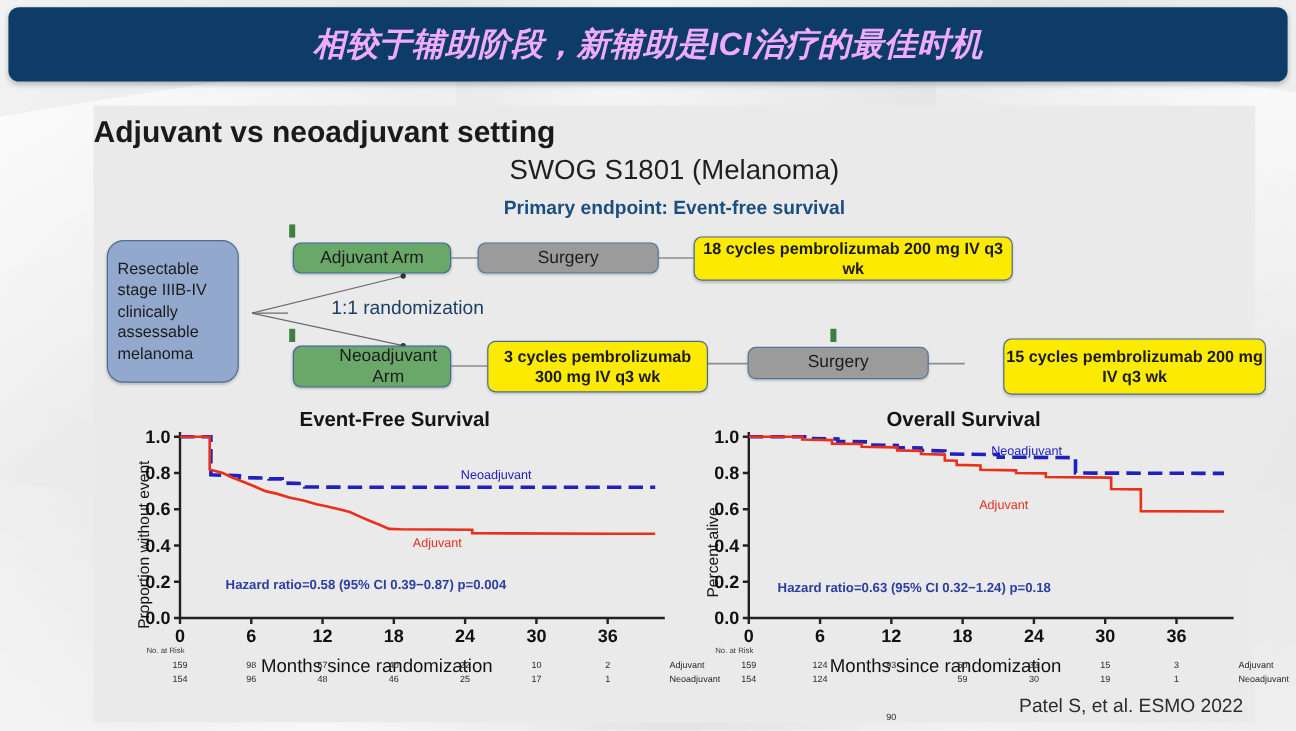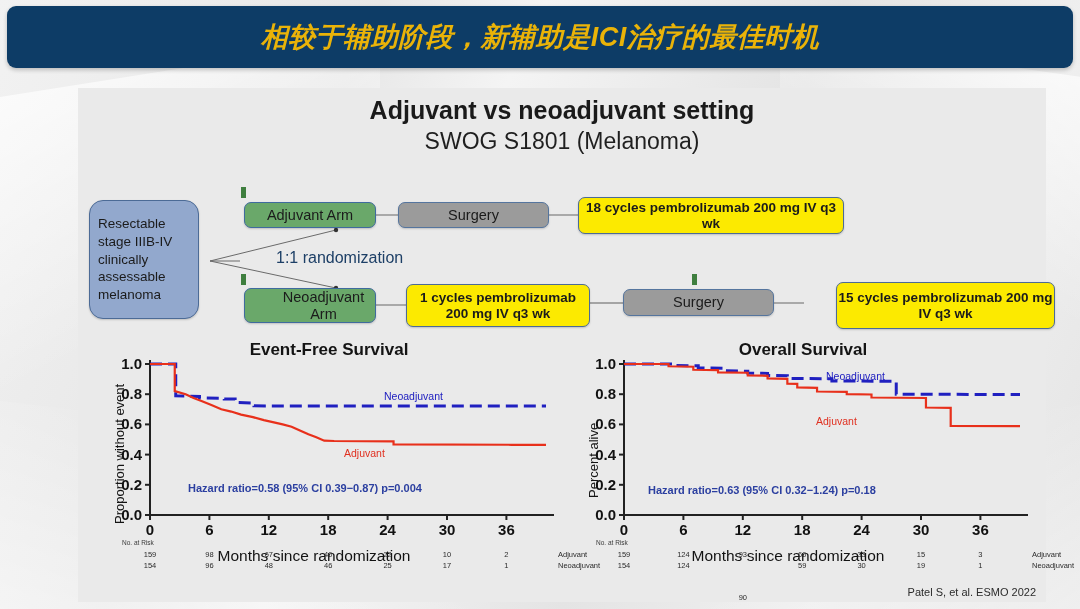--- a/index.html
+++ b/index.html
@@ -33,39 +33,39 @@
   
   #title-banner {
     position: absolute; left: 7px; top: 6px;
     width: 1066px; height: 62px;
     background: #0d3c66;
     border-radius: 9px;
     box-shadow: 0 2px 4px rgba(0,0,0,.22);
     display: flex; align-items: center; justify-content: center;
   }
   #title-text {
-    color: #eab308;
+    color: #f0abfc;
     font-size: 27px;
     font-weight: bold;
     font-style: italic;
     letter-spacing: .5px;
     white-space: nowrap;
   }
 
   
   #content-card {
     position: absolute; left: 78px; top: 88px;
     width: 968px; height: 514px;
     background: #eaeaea;
   }
 
   
   #deck-title {
     position: absolute; left: 0; top: 8px; width: 100%;
-    text-align: center;
+    text-align: left;
     font-size: 25px; font-weight: bold; color: #1a1a1a;
   }
   #deck-subtitle {
     position: absolute; left: 0; top: 40px; width: 100%;
     text-align: center;
     font-size: 23px; color: #1f1f1f;
   }
   #deck-endpoint {
     position: absolute; left: 0; top: 77px; width: 100%;
     text-align: center;
@@ -143,40 +143,41 @@
   .curve-label.adj { color: #e03020; }
 
   .risk-title { position: absolute; font-size: 6.5px; color: #3a3a3a; }
   .risk-table { position: absolute; font-size: 7.5px; color: #2a2a2a; }
   .risk-row { position: relative; height: 11px; }
   .risk-cell { position: absolute; text-align: center; width: 24px; }
   .risk-name { position: absolute; font-size: 7.5px; color: #2a2a2a; white-space: nowrap; }
 
   #citation {
     position: absolute; right: 10px; bottom: 4px;
-    font-size: 11px; color: #2c2c2c;
+    font-size: 16px; color: #2c2c2c;
   }
 </style>
 </head>
 <body>
 
 <div id="slide">
   <div class="facet a"></div>
   <div class="facet b"></div>
   <div class="facet c"></div>
   <div class="facet d"></div>
 
   <div id="title-banner">
     <div id="title-text">相较于辅助阶段，新辅助是ICI治疗的最佳时机</div>
   </div>
 
   <div id="content-card">
 
     <div id="deck-title">Adjuvant vs neoadjuvant setting</div>
     <div id="deck-subtitle">SWOG S1801 (Melanoma)</div>
+    <div id="deck-endpoint">Primary endpoint: Event-free survival</div>
 
     <div id="flow">
       <svg id="flow-svg" viewBox="0 0 968 135">
 
         <polyline points="132,67 162,67 162,67" fill="none" stroke="#6a6a6a" stroke-width="1"></polyline>
         <polyline points="132,67 258,36" fill="none" stroke="#6a6a6a" stroke-width="1"></polyline>
         <polyline points="132,67 258,94" fill="none" stroke="#6a6a6a" stroke-width="1"></polyline>
         <circle cx="258" cy="36" r="2.2" fill="#333"></circle>
         <circle cx="258" cy="94" r="2.2" fill="#333"></circle>
 
@@ -190,21 +191,21 @@
 
       <div class="gmark" id="gmark-adj"></div>
       <div class="gmark" id="gmark-neo"></div>
       <div class="gmark" id="gmark-surg"></div>
 
       <div class="fbox blue" id="box-eligibility">Resectable stage IIIB-IV clinically assessable melanoma</div>
       <div class="fbox green" id="box-adj-arm">Adjuvant Arm</div>
       <div class="fbox grey" id="box-adj-surg">Surgery</div>
       <div class="fbox yellow" id="box-adj-pem">18 cycles pembrolizumab 200 mg IV q3 wk</div>
       <div class="fbox green" id="box-neo-arm">Neoadjuvant Arm</div>
-      <div class="fbox yellow" id="box-neo-pem">1 cycles pembrolizumab 200 mg IV q3 wk</div>
+      <div class="fbox yellow" id="box-neo-pem">3 cycles pembrolizumab 300 mg IV q3 wk</div>
       <div class="fbox grey" id="box-neo-surg">Surgery</div>
       <div class="fbox yellow" id="box-neo-pem2">15 cycles pembrolizumab 200 mg IV q3 wk</div>
 
       <div id="rand-label">1:1 randomization</div>
     </div>
 
     <div class="chart-panel" id="chart-left">
       <div class="chart-title">Event-Free Survival</div>
       <svg class="chart-svg" viewBox="0 0 470 215">
           <line x1="56" y1="22" x2="56" y2="177" stroke="#222" stroke-width="2"></line>

